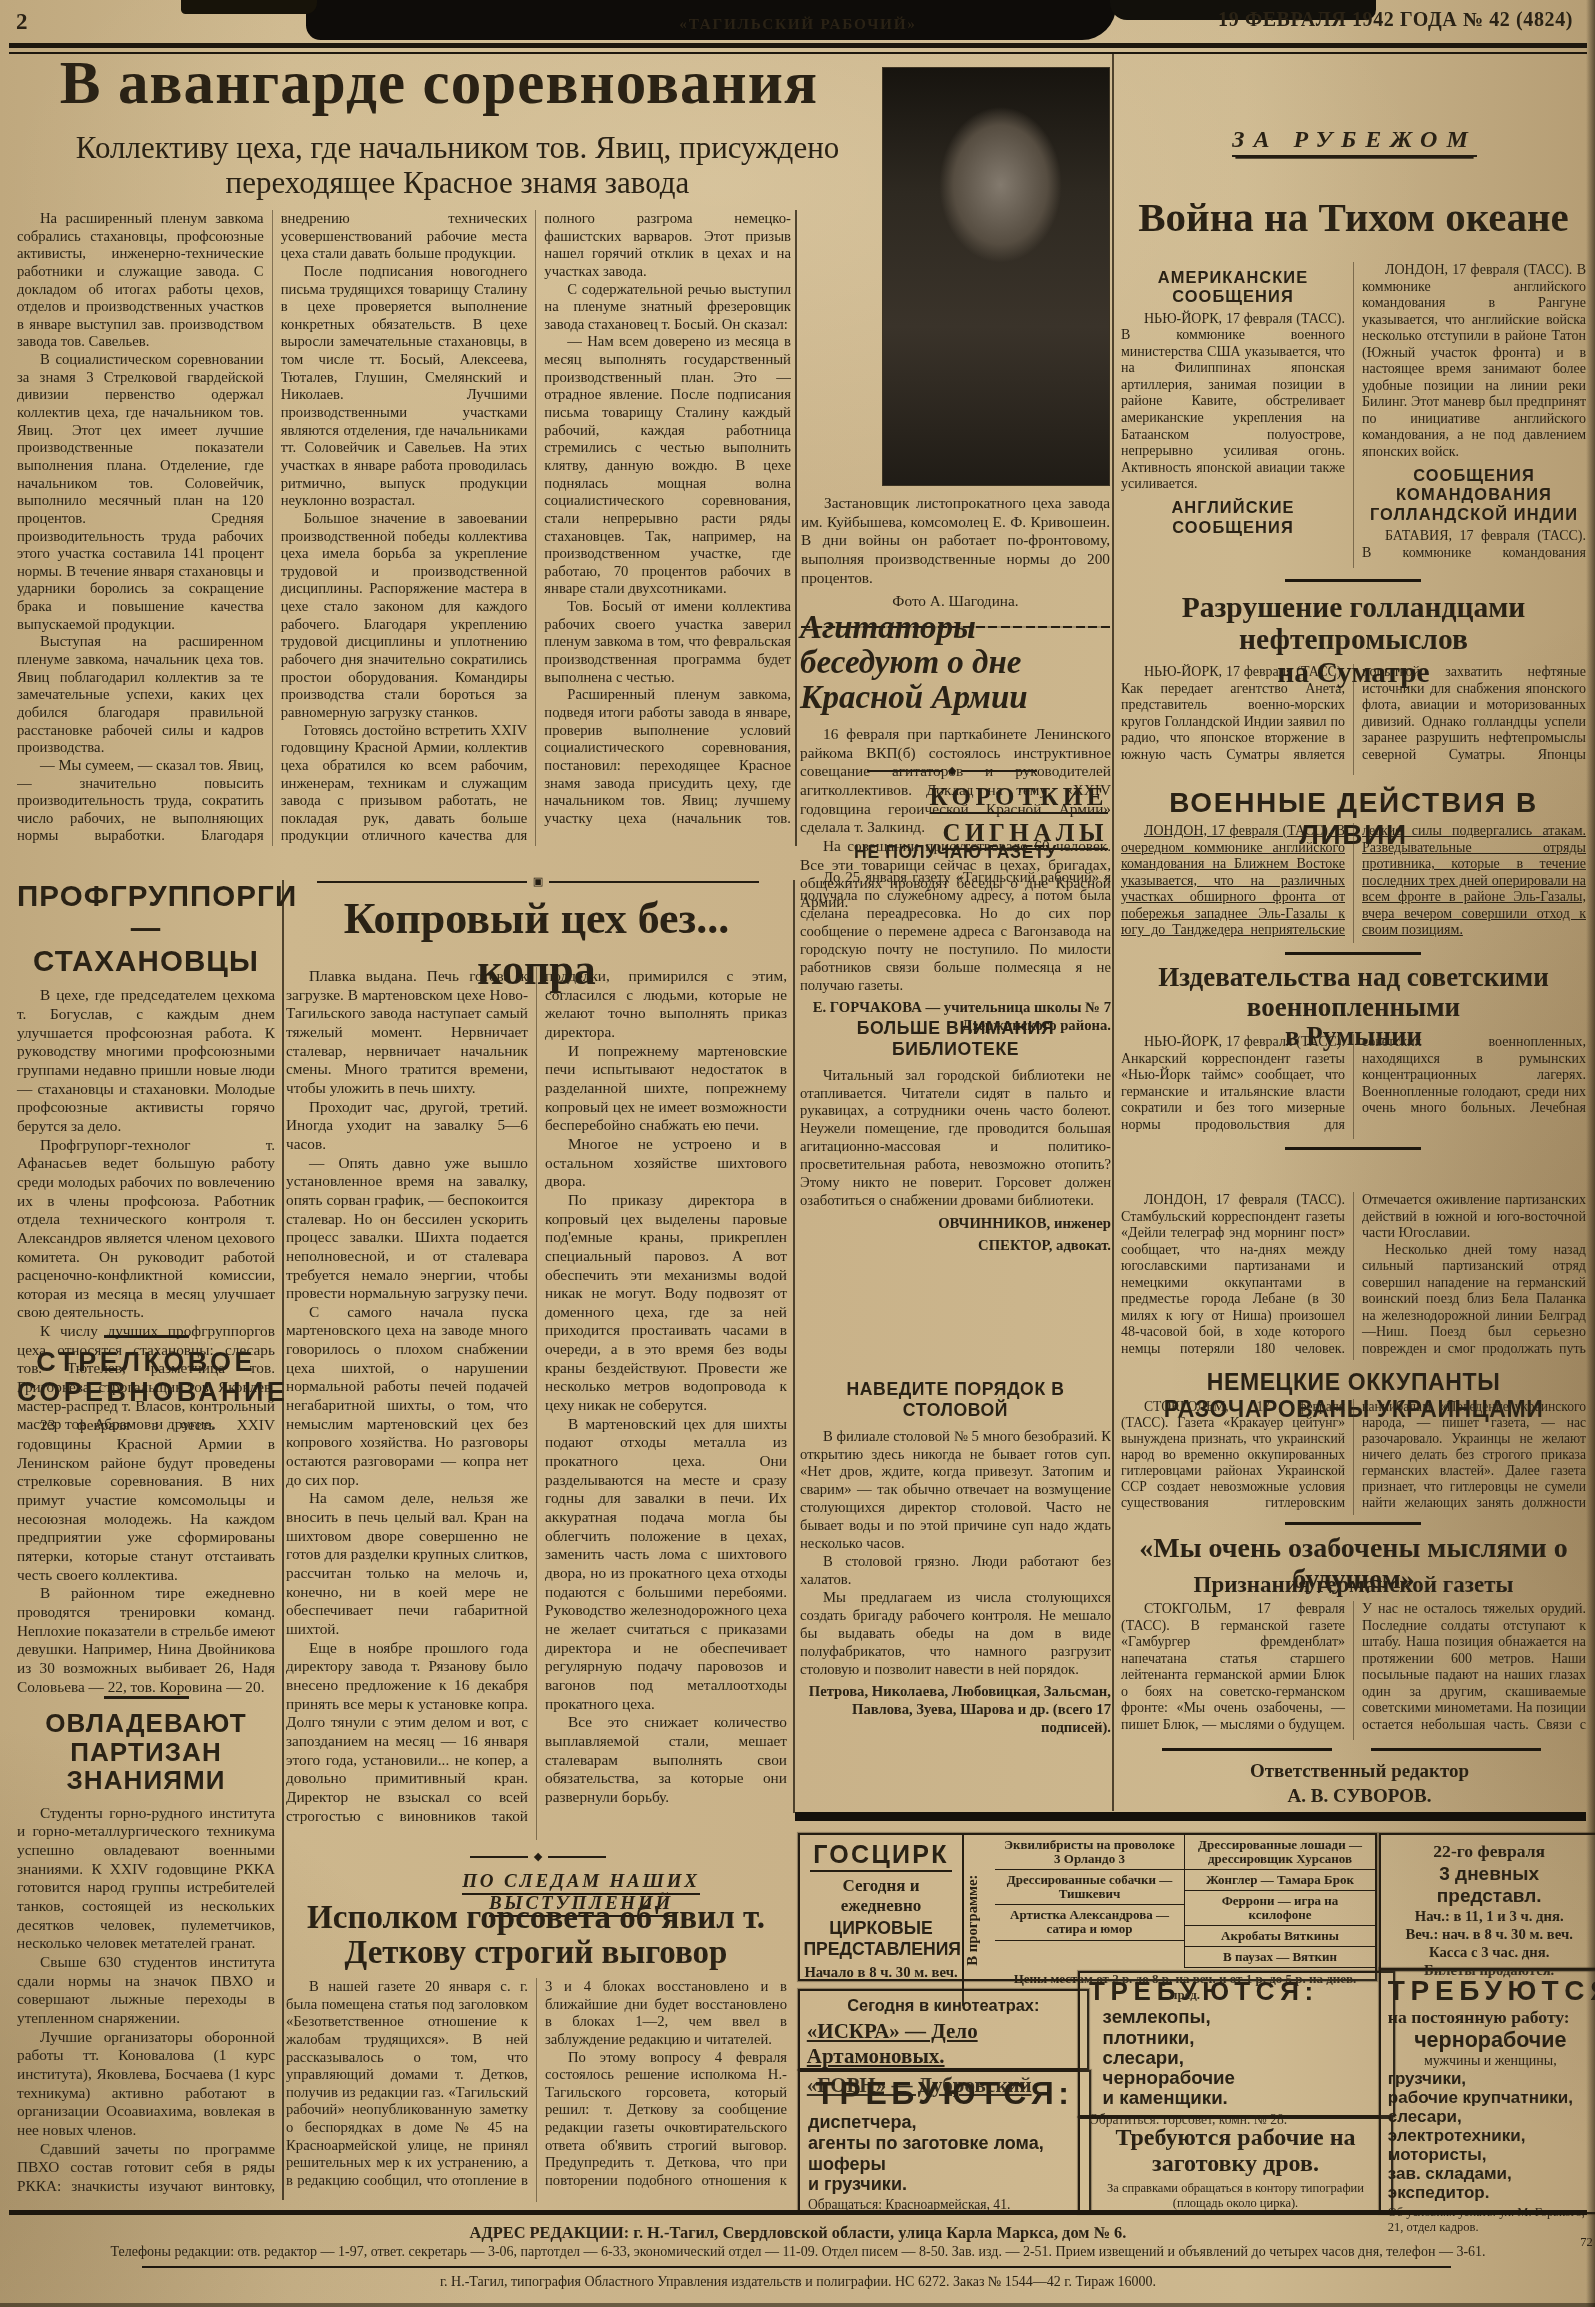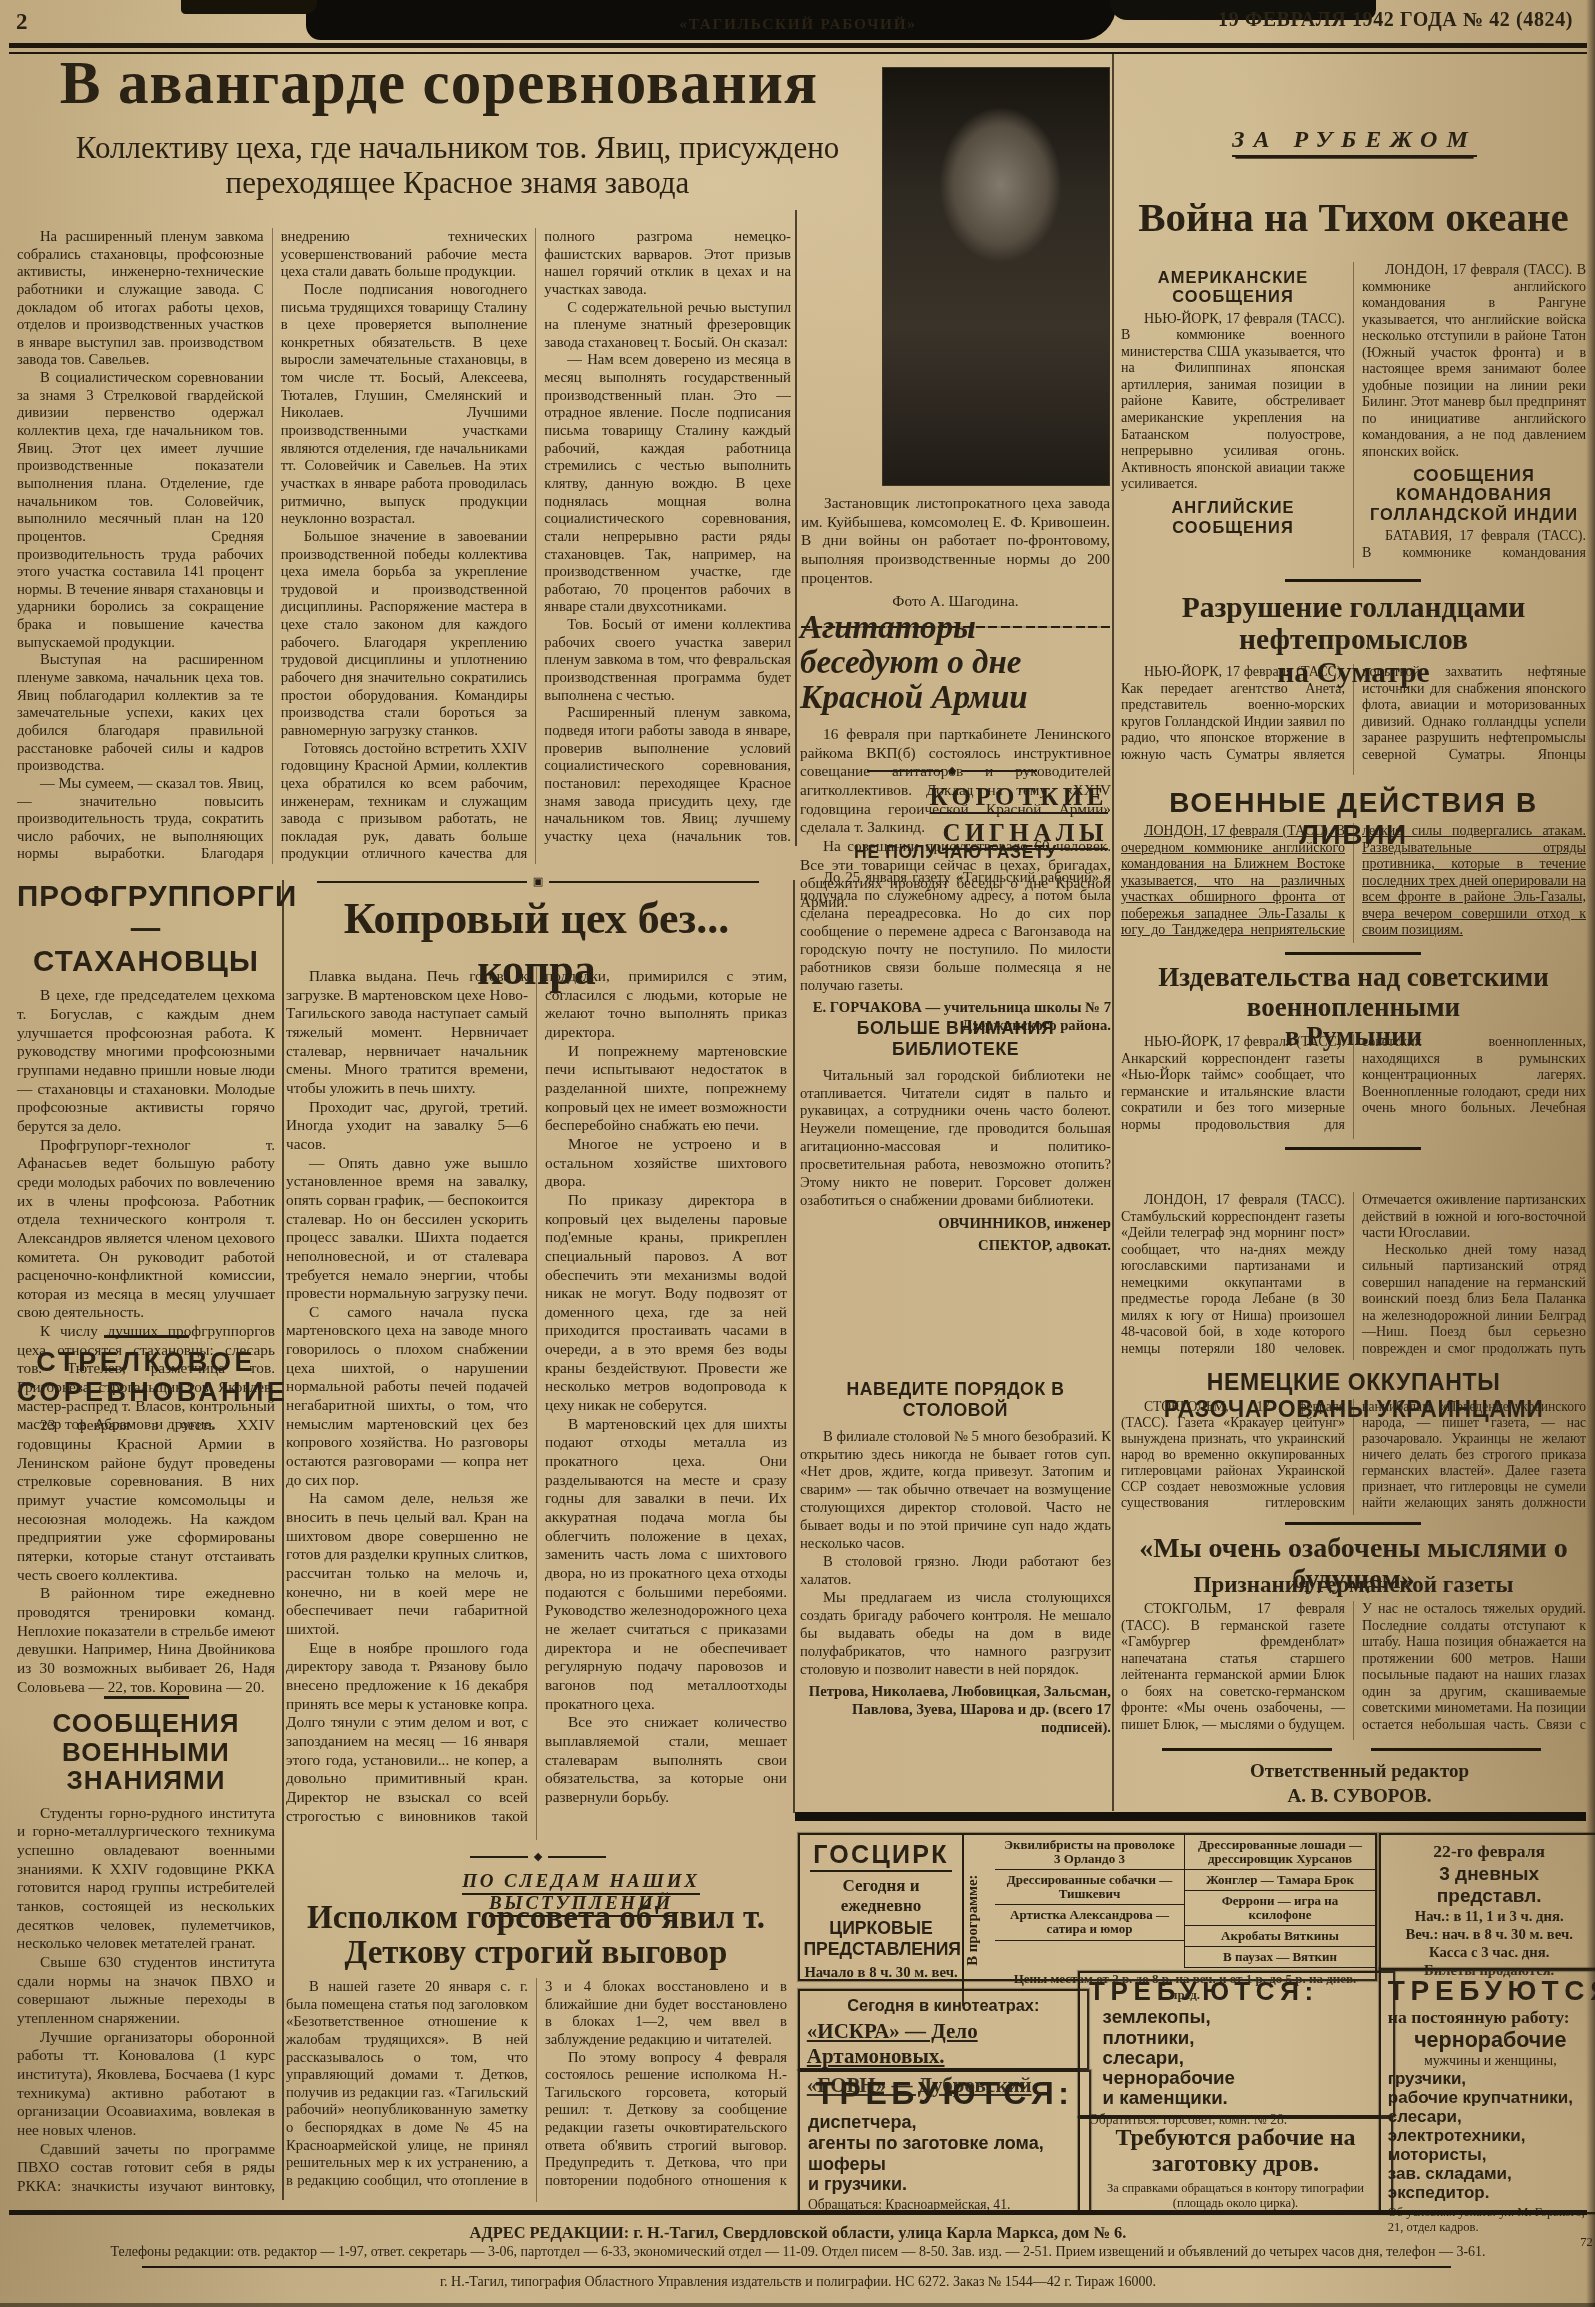--- a/index.html
+++ b/index.html
@@ -33,21 +33,21 @@
   
   #pageNum{left:16px;top:9px;font-size:23px;font-weight:bold;}
   #masthead{left:0;top:14.7px;width:100%;text-align:center;font-size:15.3px;font-weight:bold;letter-spacing:1.7px;}
   #dateIssue{right:23px;top:8px;font-size:20px;font-weight:bold;letter-spacing:0.6px;}
   #headerRuleA{left:9px;top:43px;width:1578px;height:5.1px;}
   #headerRuleB{left:9px;top:52px;width:1578px;height:1.7px;}
 
   
   #leadTitle{left:4.5px;top:51px;width:869px;font-size:61px;font-weight:bold;line-height:1.05;text-align:center;letter-spacing:1.1px;}
   #leadSub{left:44px;top:131px;width:827px;font-size:31px;line-height:1.12;text-align:center;}
-  #leadBody{left:17px;top:228px;width:774px;height:636px;font-size:14.7px;line-height:1.2;}
+  #leadBody{left:17px;top:210px;width:774px;height:636px;font-size:14.7px;line-height:1.2;}
   #leadVr{left:795px;top:210px;height:636px;}
 
   
   #photo{left:882px;top:67px;width:226px;height:417px;border:1.1px solid #3c3323;
     background:
       radial-gradient(85px 108px at 52% 28%, #837a6e 0%, #564d41 55%, rgba(0,0,0,0) 72%),
       linear-gradient(180deg,#17140f 0%, #2e2921 30%, #3a332a 62%, #201c16 100%);}
   #photoCap{left:801px;top:494px;width:309px;font-size:15.3px;line-height:1.22;text-align:justify;}
   .credit{margin-top:4.5px;text-align:center;text-indent:0;}
   #wavy{left:801px;top:626px;width:309px;height:2.3px;background:repeating-linear-gradient(90deg,#241d12 0 9px,rgba(36,29,18,.25) 9px 12.5px);}
@@ -276,21 +276,21 @@
       <span>СОРЕВНОВАНИЕ</span>
     </div>
     <div class="bd">
         <p class="para">23 февраля в честь XXIV годовщины Красной Армии в Ленинском районе будут проведены стрелковые соревнования. В них примут участие комсомольцы и несоюзная молодежь. На каждом предприятии уже сформированы пятерки, которые станут отстаивать честь своего коллектива.</p>
         <p class="para">В районном тире ежедневно проводятся тренировки команд. Неплохие показатели в стрельбе имеют девушки. Например, Нина Двойникова из 30 возможных выбивает 26, Надя Соловьева — 22, тов. Коровина — 20.</p>
       </div>
   </div>
   <div class="abs rail" id="railOvla">
     <div class="rail-hr"></div>
     <div class="t">
-      <span>СООБЩЕНИЯ ВОЕННЫМИ</span><br>
+      <span>ОВЛАДЕВАЮТ ПАРТИЗАН</span><br>
       <span>ЗНАНИЯМИ</span>
     </div>
     <div class="bd">
         <p class="para">Студенты горно-рудного института и горно-металлургического техникума успешно овладевают военными знаниями. К XXIV годовщине РККА готовится народ группы истребителей танков, состоящей из нескольких десятков человек, пулеметчиков, несколько человек метателей гранат.</p>
         <p class="para">Свыше 630 студентов института сдали нормы на значок ПВХО и совершают лыжные переходы в утепленном снаряжении.</p>
         <p class="para">Лучшие организаторы оборонной работы тт. Коновалова (1 курс института), Яковлева, Босчаева (1 курс техникума) активно работают в организации Осоавиахима, вовлекая в нее новых членов.</p>
         <p class="para">Сдавший зачеты по программе ПВХО состав готовит себя в ряды РККА: значкисты изучают винтовку, пулемет и ручную гранату. Преподаватель т. Лажко на занятиях раз'ясняет значение стрелковой подготовки и самозащиты; главная задача каждого звена — сдача норм по ПВХО, изучение винтовки и пулемета.</p>
       </div>
   </div>
   <div class="vrule" id="railVr"></div>

